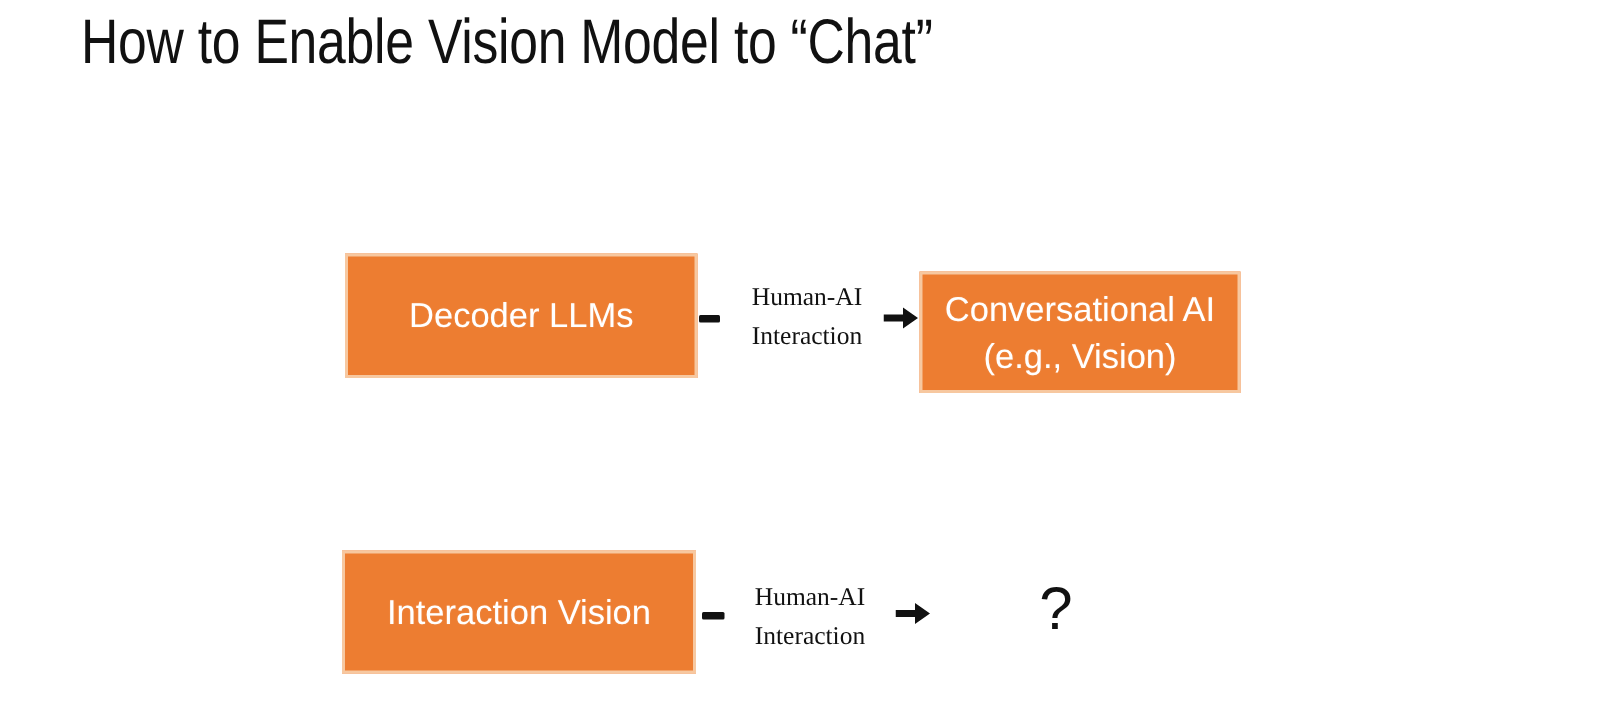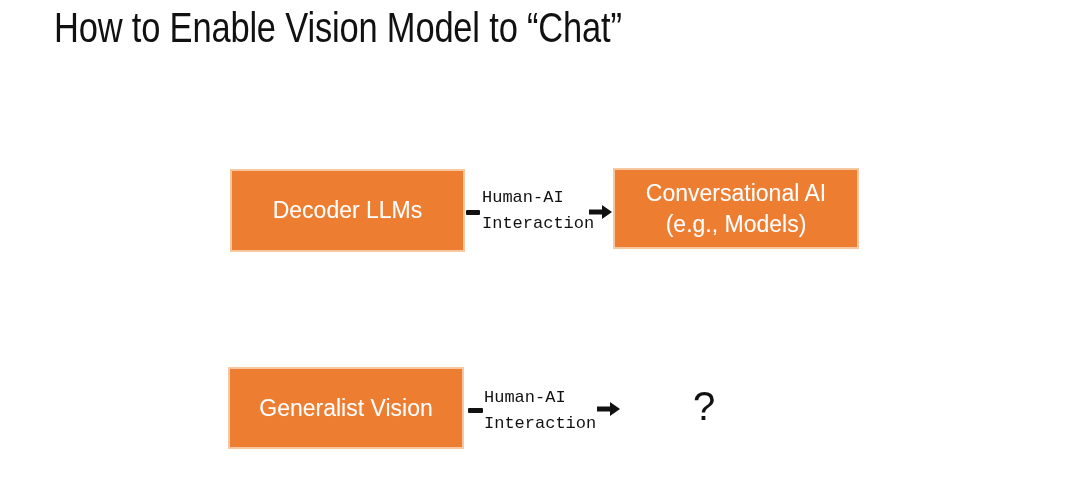--- a/index.html
+++ b/index.html
@@ -57,34 +57,35 @@
     line-height: 31px;
     text-align: center;
     text-shadow: 0 0 1px rgba(255,255,255,0.25);
   }
   .box .line { display: block; white-space: nowrap; }
 
   #box-decoder-llms {
     left: 230px; top: 169px; width: 235px; height: 83px;
   }
   #box-conversational-ai {
-    left: 613px; top: 168px; width: 246px; height: 81px;
+    left: 613px; top: 181px; width: 214px; height: 81px;
   }
   #box-generalist-vision {
     left: 228px; top: 367px; width: 236px; height: 82px;
   }
 
   
   .connector-label {
     position: absolute;
-    font-family: Liberation Mono, monospace;
+    font-family: Liberation Serif, serif;
     font-size: 17px;
     font-weight: 400;
     line-height: 26px;
     color: #111111;
+    text-align: center;
     white-space: nowrap;
   }
   #label-interaction-1 { left: 482px; top: 185px; width: 112px; }
   #label-interaction-2 { left: 484px; top: 385px; width: 112px; }
   .connector-label .line { display: block; }
 
   
   .dash {
     position: absolute;
     background: #111111;
@@ -137,29 +138,29 @@
   </div>
 
   <div class="arrow" id="arrow-1">
     <svg width="24" height="18" viewBox="0 0 24 18" xmlns="http://www.w3.org/2000/svg">
       <path d="M0 6.6 H13 V2 L23 9 L13 16 V11.4 H0 Z" fill="#111111"></path>
     </svg>
   </div>
 
   <div class="box" id="box-conversational-ai">
     <span class="line">Conversational AI</span>
-    <span class="line">(e.g., Models)</span>
+    <span class="line">(e.g., Vision)</span>
   </div>
 
 </div>
 
 <div class="flow-row" id="row-2">
 
   <div class="box" id="box-generalist-vision">
-    <span class="line">Generalist Vision</span>
+    <span class="line">Interaction Vision</span>
   </div>
 
   <div class="dash" id="dash-2"></div>
 
   <div class="connector-label" id="label-interaction-2">
     <span class="line">Human-AI</span>
     <span class="line">Interaction</span>
   </div>
 
   <div class="arrow" id="arrow-2">

